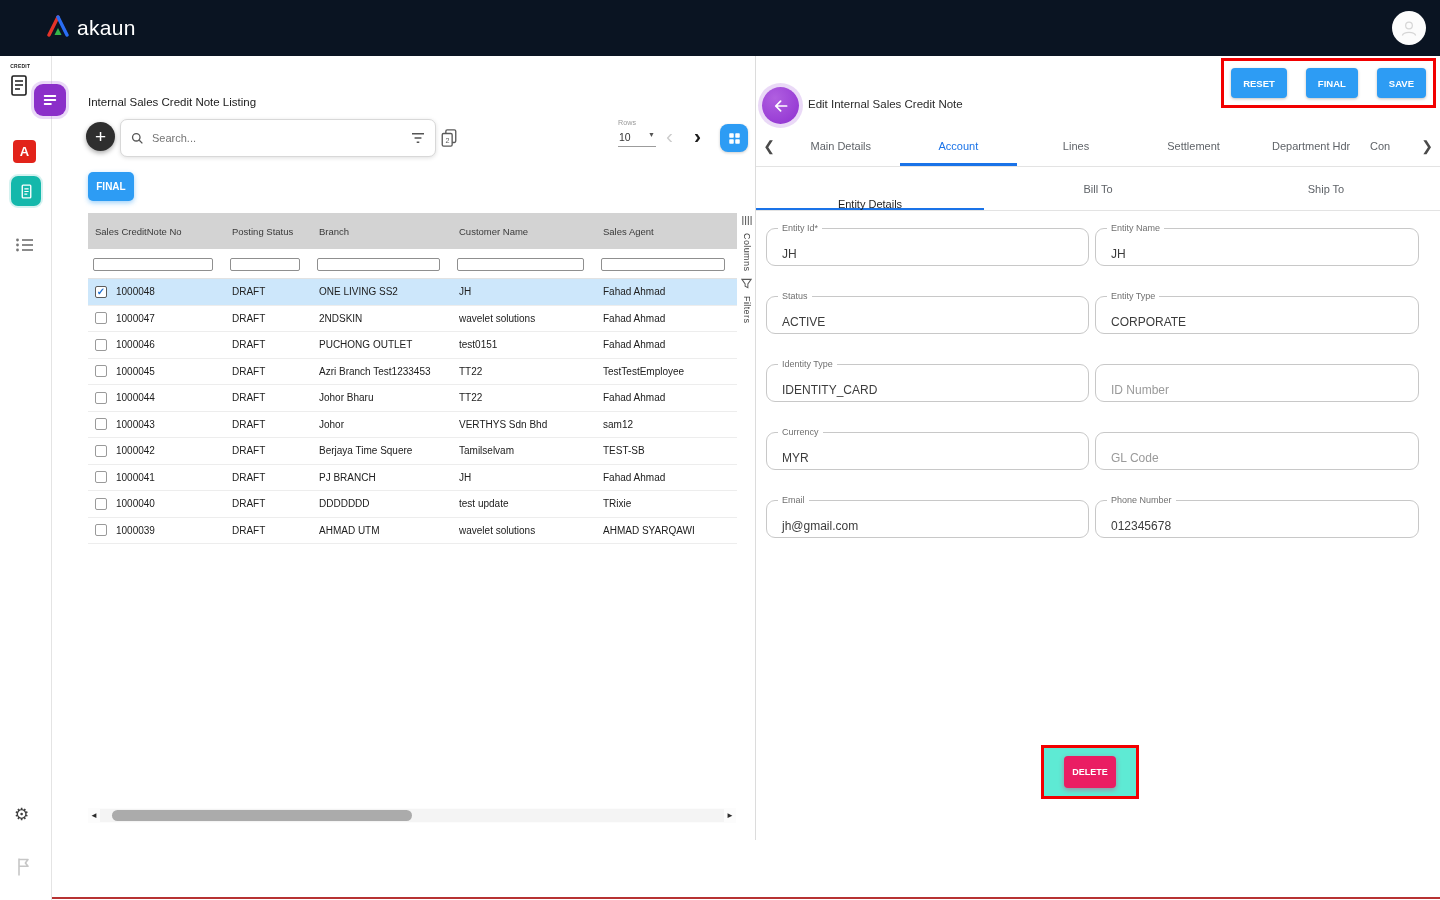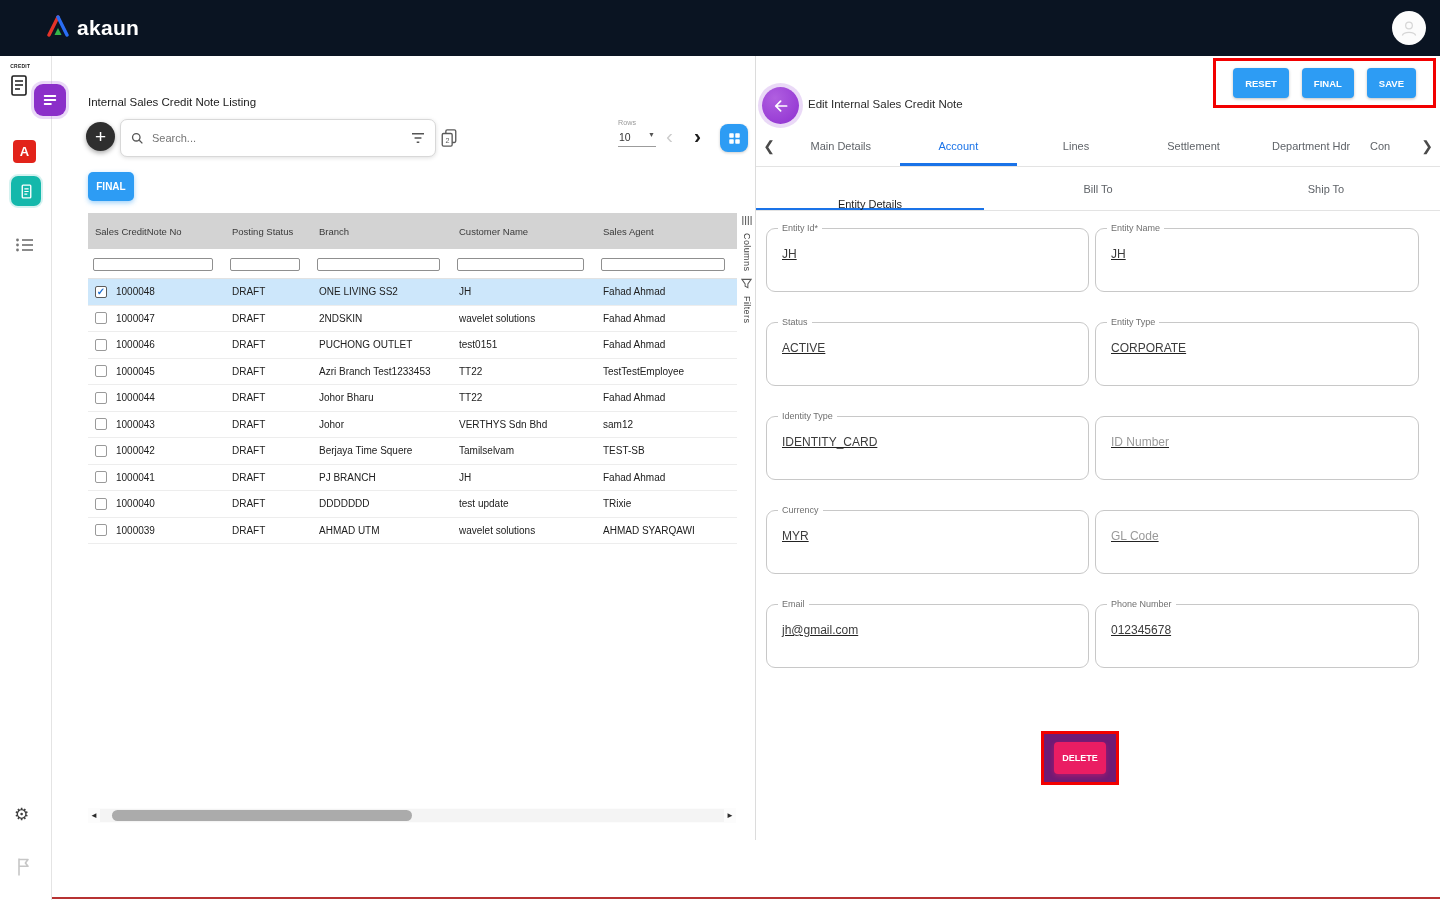--- a/index.html
+++ b/index.html
@@ -6,21 +6,21 @@
   body {
     width:1440px; height:900px; position:relative; overflow:hidden;
     background:#fff; color:#222;
     font-family:"Liberation Sans", sans-serif;
   }
   
   .topbar { position:absolute; left:0; top:0; width:1440px; height:56px;
     background:#0a1422; display:flex; align-items:center; justify-content:space-between;
     padding:0 14px 0 46px; z-index:20; }
   .brand { display:flex; align-items:center; gap:7px; }
-  .brand-text { color:#fff; font-size:21px; font-weight:700; letter-spacing:.3px; }
+  .brand-text { color:#fff; font-size:21px; font-weight:400; letter-spacing:.3px; }
   .avatar { width:34px; height:34px; border-radius:50%; background:#fcfcfc;
     display:flex; align-items:center; justify-content:center; }
   
   .sidebar { position:absolute; left:0; top:56px; width:52px; height:844px;
     background:#fff; border-right:1px solid #e4e4e4; z-index:10; }
   .sb-credit { position:absolute; top:8px; left:3px; width:32px; text-align:center; }
   .sb-credit .sb-credit-label { font-size:9px; transform:scale(.55); transform-origin:center top;
     display:block; font-weight:700; color:#1b1b1b; letter-spacing:.5px; }
   .sb-active { position:absolute; top:28px; left:34px; width:32px; height:32px;
     border-radius:9px; background:#8b2fc9; box-shadow:0 0 0 3px rgba(160,80,220,.22);
@@ -83,47 +83,47 @@
   .hs-thumb { position:absolute; left:12px; top:1px; width:300px; height:11px;
     background:#ababab; border-radius:6px; }
   
   .editor { position:absolute; left:755px; top:56px; width:685px; height:784px;
     border-left:1px solid #dcdcdc; background:#fff; }
   .back-btn { position:absolute; left:6px; top:31px; width:37px; height:37px; border-radius:50%;
     background:radial-gradient(circle at 35% 30%, #b05fe0, #8e2fd0); border:none;
     box-shadow:0 0 0 4px rgba(160,80,220,.22); display:flex; align-items:center; justify-content:center; }
   .editor-title { position:absolute; left:52px; top:42px; font-size:11.5px; color:#2b2b2b; }
   .actions-annotation { position:absolute; right:4px; top:2px; border:3px solid #f20000;
-    padding:7px 17px; display:flex; gap:13px; background:#fff; }
+    padding:7px 7px; display:flex; gap:19px; background:#fff; }
   .action-btn { height:30px; padding:0 12px; background:#2d9cf4; color:#fff; border:none;
     border-radius:4px; font-size:9.5px; font-weight:700; box-shadow:0 1px 3px rgba(0,0,0,.25); }
   .tabs-bar { position:absolute; left:0; top:70px; width:100%; height:41px;
     border-bottom:1px solid #e3e3e3; display:flex; align-items:stretch; }
   .tab-chevron { width:26px; display:flex; align-items:center; justify-content:center;
     color:#4a4a4a; font-size:14px; }
   .tabs-strip { flex:1; display:flex; overflow:hidden; }
   .tab { flex:1; display:flex; align-items:center; justify-content:center; font-size:11px;
     color:#5f6368; white-space:nowrap; cursor:default; }
   .tab.active { color:#1a73e8; box-shadow:inset 0 -3px 0 #1a73e8; }
   .tab:last-child { flex:0 0 44px; overflow:hidden; justify-content:flex-start; }
   .subtabs { position:absolute; left:0; top:111px; width:100%; height:44px;
     border-bottom:1px solid #e3e3e3; display:flex; }
   .subtab { flex:1; display:flex; align-items:center; justify-content:center;
     font-size:11px; color:#5f6368; }
   .subtab.active { color:#1f1f1f; box-shadow:inset 0 -2px 0 #1a73e8;align-items:flex-end; }
   .fields { position:absolute; left:10px; top:172px; display:grid;
     grid-template-columns:323px 324px; column-gap:6px; row-gap:30px; }
-  .field { position:relative; height:64px; border:1px solid #c8c8c8; border-radius:9px; background:#fff;text-decoration:underline; }
+  .field { position:relative; height:38px; border:1px solid #c8c8c8; border-radius:9px; background:#fff; }
   .field-label { position:absolute; top:-6px; left:11px; background:#fff; padding:0 4px;
     font-size:9px; color:#707070; white-space:nowrap; }
   .field-value { line-height:51px; padding-left:15px; font-size:12px; color:#3c3c3c;
     white-space:nowrap; overflow:hidden; }
   .field-value.placeholder { color:#9a9a9a; }
-  .delete-annotation { position:absolute; left:285px; top:675px; border:3px solid #f20000;
-    padding:8px 10px; background:#701a75; }
+  .delete-annotation { position:absolute; left:285px; top:689px; border:3px solid #f20000;
+    padding:8px 20px; background:#5eead4; }
   .delete-btn { width:52px; height:32px; background:#ea1d63; color:#fff; border:none;
     border-radius:4px; font-size:9px; font-weight:700; box-shadow:0 2px 5px rgba(234,29,99,.45); }
   .bottom-line { position:absolute; left:0; bottom:1px; width:100%; height:2px; background:#b73333; }
 </style>
 </head>
 <body>
 
 <header class="topbar">
   <div class="brand">
     <span>

